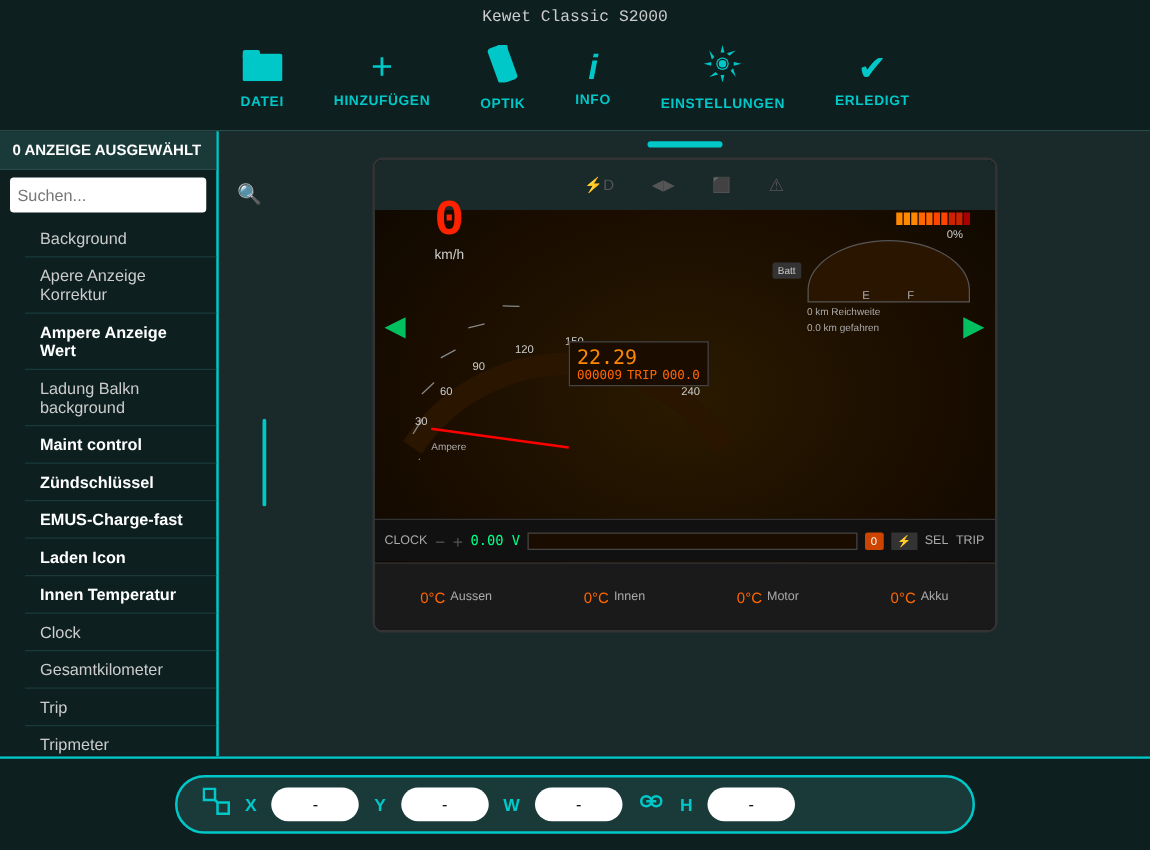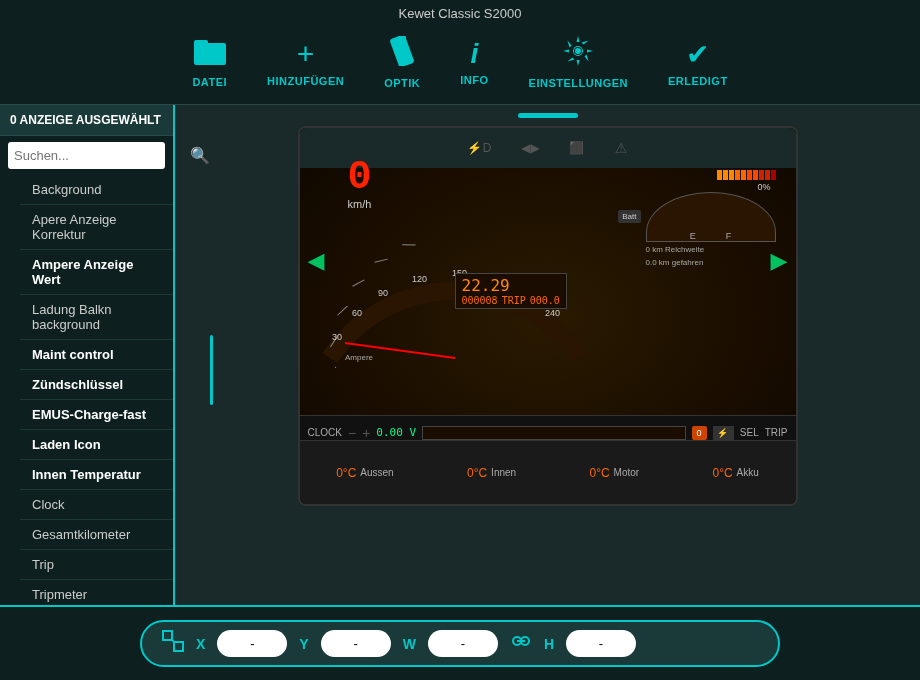--- a/index.html
+++ b/index.html
@@ -23,20 +23,21 @@
       border-bottom: 1px solid #2a4a4a;
     }
     .app-title {
       position: absolute;
       top: 6px;
       left: 50%;
       transform: translateX(-50%);
       color: #ccc;
       font-size: 13px;
       white-space: nowrap;
+      font-family: Liberation Mono, monospace;
     }
     .toolbar {
       display: flex;
       gap: 40px;
       align-items: center;
       margin-top: 20px;
     }
     .toolbar-item {
       display: flex;
       flex-direction: column;
@@ -370,21 +371,21 @@
         </div>
 
         <div class="digital-speed">
           <div class="big-num">0</div>
           <div class="unit">km/h</div>
         </div>
 
         <div style="position:absolute;top:145px;left:155px;background:#1a0d00;border:1px solid #444;padding:2px 6px;min-width:80px;">
           <div style="color:#ff8800;font-size:16px;font-family:monospace;">22.29</div>
           <div style="color:#ff6600;font-size:10px;font-family:monospace;display:flex;gap:4px;">
-            <span>000008</span>
+            <span>000009</span>
             <span>TRIP</span>
             <span>000.0</span>
           </div>
         </div>
 
         <div style="position:absolute;top:42px;right:20px;margin-top:12px;width:130px;">
           <div style="text-align:right;color:#ccc;font-size:9px;margin-right:5px;">0%</div>
           <div style="background:#2a1500;border-radius:50% 50% 0 0 / 80% 80% 0 0;height:50px;position:relative;border:1px solid #555;overflow:hidden;">
             <div style="position:absolute;bottom:0;left:50%;transform:translateX(-50%);color:#aaa;font-size:9px;display:flex;gap:30px;">
               <span>E</span>
@@ -415,21 +416,21 @@
           <span style="color:#555;font-size:14px;cursor:pointer;">−</span>
           <span style="color:#555;font-size:14px;cursor:pointer;">+</span>
           <span style="color:#00ff88;font-size:11px;font-family:monospace;">0.00 V</span>
           <div style="flex:1;background:#1a0d00;height:14px;border:1px solid #444;display:flex;align-items:center;justify-content:center;"></div>
           <div style="background:#cc4400;color:#fff;font-size:9px;padding:2px 5px;border-radius:2px;">0</div>
           <div style="background:#333;color:#ccc;font-size:9px;padding:2px 5px;">⚡</div>
           <span style="color:#aaa;font-size:10px;">SEL</span>
           <span style="color:#aaa;font-size:10px;">TRIP</span>
         </div>
 
-        <div style="position:absolute;bottom:0;left:0;right:0;height:64px;background:#1a1a1a;border-top:1px solid #333;display:flex;align-items:center;justify-content:space-around;">
+        <div style="position:absolute;bottom:0;left:0;right:0;height:54px;background:#1a1a1a;border-top:1px solid #333;display:flex;align-items:center;justify-content:space-around;">
           <div style="display:flex;align-items:center;gap:4px;">
             <span style="color:#ff6600;font-size:12px;">0°C</span>
             <span style="color:#aaa;font-size:10px;">Aussen</span>
           </div>
           <div style="display:flex;align-items:center;gap:4px;">
             <span style="color:#ff6600;font-size:12px;">0°C</span>
             <span style="color:#aaa;font-size:10px;">Innen</span>
           </div>
           <div style="display:flex;align-items:center;gap:4px;">
             <span style="color:#ff6600;font-size:12px;">0°C</span>

